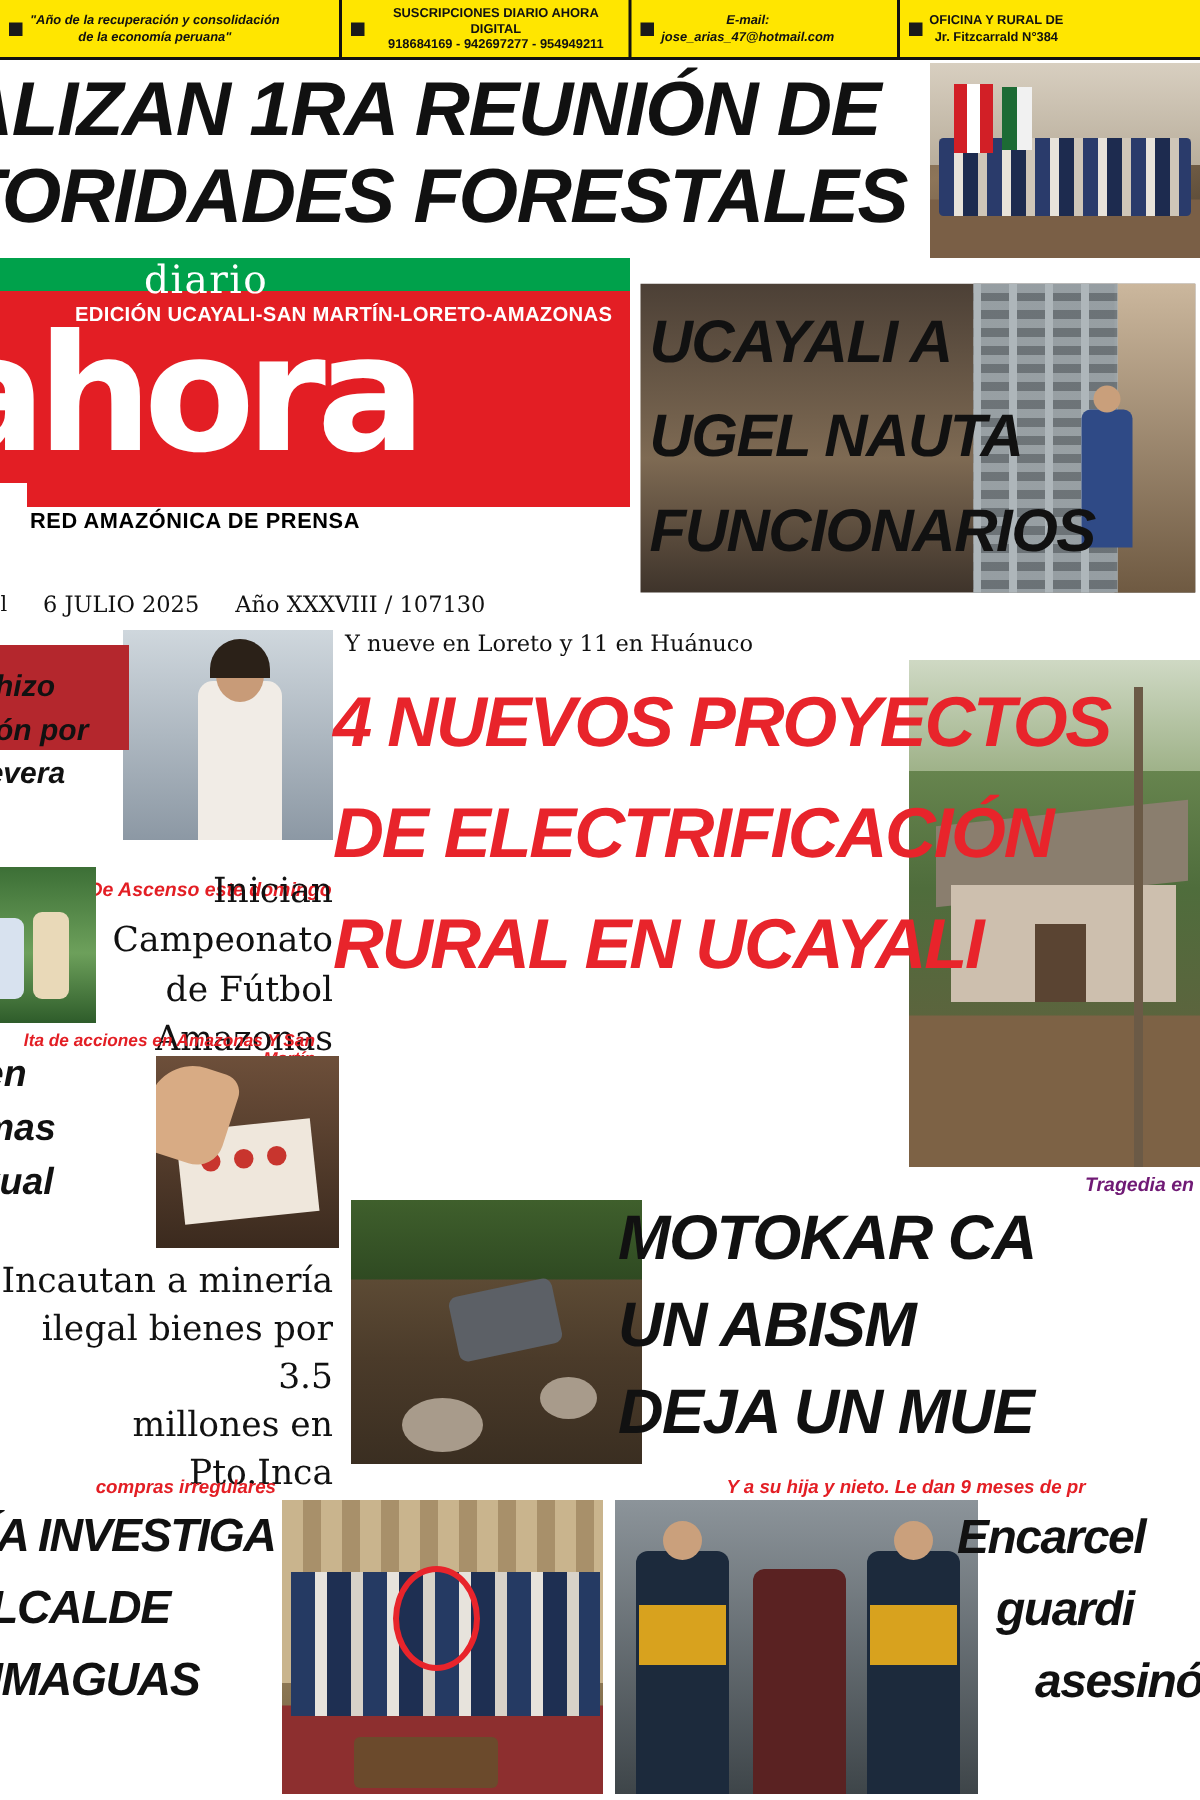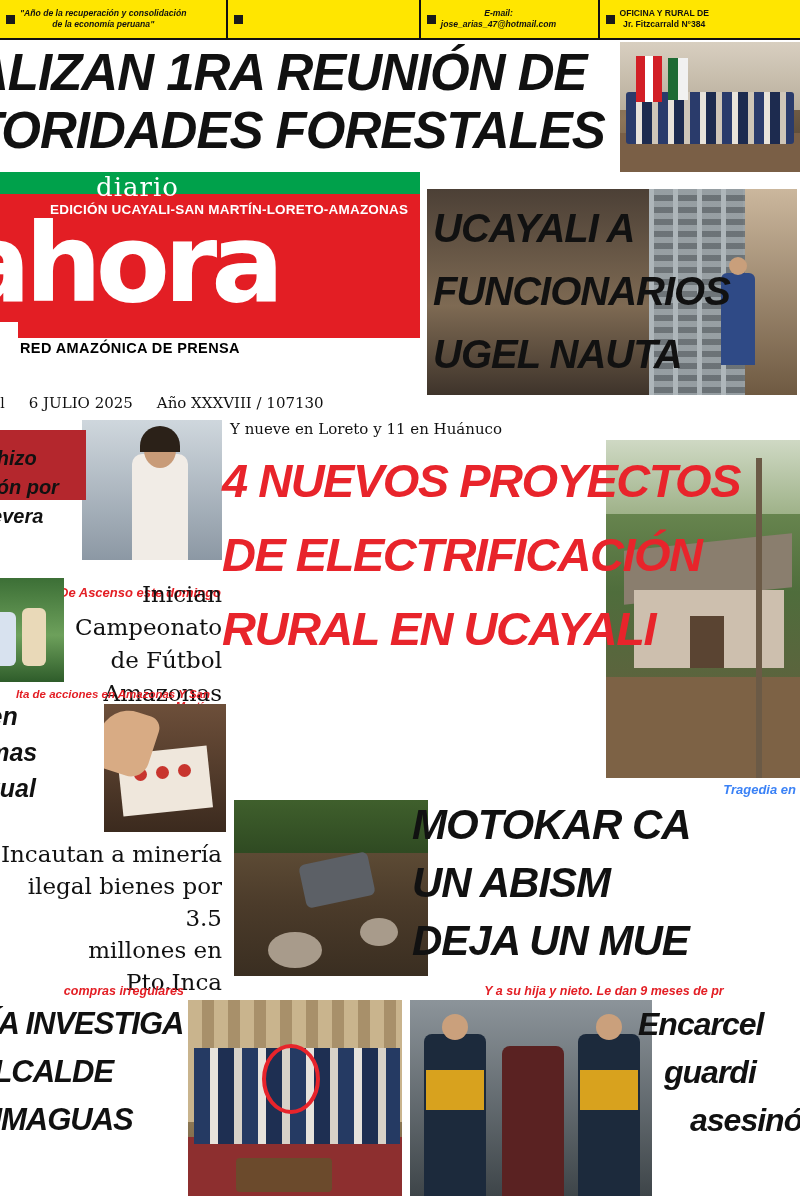--- a/index.html
+++ b/index.html
@@ -160,21 +160,21 @@
   .ms-wall { position:absolute; left:28px; top:150px; width:150px; height:78px; background:#cdbfae;}
   .ms-door { position:absolute; left:84px; top:176px; width:34px; height:52px; background:#5a4432;}
   .ms-ground { position:absolute; left:0; bottom:0; width:100%; height:30%; background:#7d6245;}
   .ms-pole { position:absolute; left:150px; top:18px; width:6px; height:320px; background:#6b5a46;}
   .ms-text { position:absolute; left:-4px; top:24px; width:430px; color:#e8242b;
      font-weight:900; font-style:italic; letter-spacing:-1.5px; }
   .ms-line { font-size: 47px; line-height: 74px; white-space: nowrap; }
 
   
   .motokar { position: absolute; left: 226px; top: 782px; width: 574px; height: 198px; }
-  .mk-kicker { position:absolute; right:4px; top:0px; font-size:13px; font-style:italic; font-weight:700; color:#3b82f6; }
+  .mk-kicker { position:absolute; right:4px; top:0px; font-size:13px; font-style:italic; font-weight:700; color:#701a75; }
   .mk-photo { position:absolute; left:6px; top:16px; width:198px; height:180px; overflow:hidden;
      background: linear-gradient(180deg,#6e5a3f 0%, #4b3b2a 60%, #3a2e21 100%); border:2px solid #fff;}
   .mk-veg { position:absolute; left:0; top:0; width:100%; height:30%; background:linear-gradient(180deg,#3f5f2c,#2f4a22);}
   .mk-rock { position:absolute; width:38px; height:28px; background:#a89b8b; border-radius:50%;}
   .mk-veh { position:absolute; left:68px; top:58px; width:70px; height:44px; background:#5c6066; border-radius:6px; transform: rotate(-12deg);}
   .mk-text { position:absolute; left:186px; top:14px; width:420px; color:#111;
      font-weight:900; font-style:italic; letter-spacing:-1px; }
   .mk-line { font-size: 42px; line-height: 58px; white-space: nowrap; }
 
   
@@ -218,20 +218,24 @@
     <div class="ts-cell ts-c1">
       <span class="ts-sq"></span>
       <span class="ts-txt italic">
         <span>"Año de la recuperación y consolidación</span><br>
         <span>de la economía peruana"</span>
       </span>
     </div>
     <div class="ts-sep"></div>
     <div class="ts-cell ts-c2">
       <span class="ts-sq"></span>
+      <span class="ts-txt">
+        <span>SUSCRIPCIONES DIARIO AHORA DIGITAL</span><br>
+        <span>918684169 - 942697277 - 954949211</span>
+      </span>
     </div>
     <div class="ts-sep"></div>
     <div class="ts-cell ts-c3">
       <span class="ts-sq"></span>
       <span class="ts-txt italic">
         <span>E-mail:</span><br>
         <span>jose_arias_47@hotmail.com</span>
       </span>
     </div>
     <div class="ts-sep"></div>
@@ -273,22 +277,22 @@
     <div class="det-photo">
       <div class="det-room"></div>
       <div class="det-gate"></div>
       <div class="det-gate2"></div>
       <div class="det-person">
           <i></i>
         </div>
     </div>
     <div class="det-text">
       <div class="det-line">UCAYALI A</div>
+      <div class="det-line">UGEL NAUTA</div>
       <div class="det-line">FUNCIONARIOS</div>
-      <div class="det-line">UGEL NAUTA</div>
     </div>
   </div>
 
   <div class="datebar">
     <span class="db-left">val</span>
     <span class="db-date">6 JULIO 2025</span>
     <span class="db-ano">Año XXXVIII / 107130</span>
   </div>
 
   <div class="leftcol">

